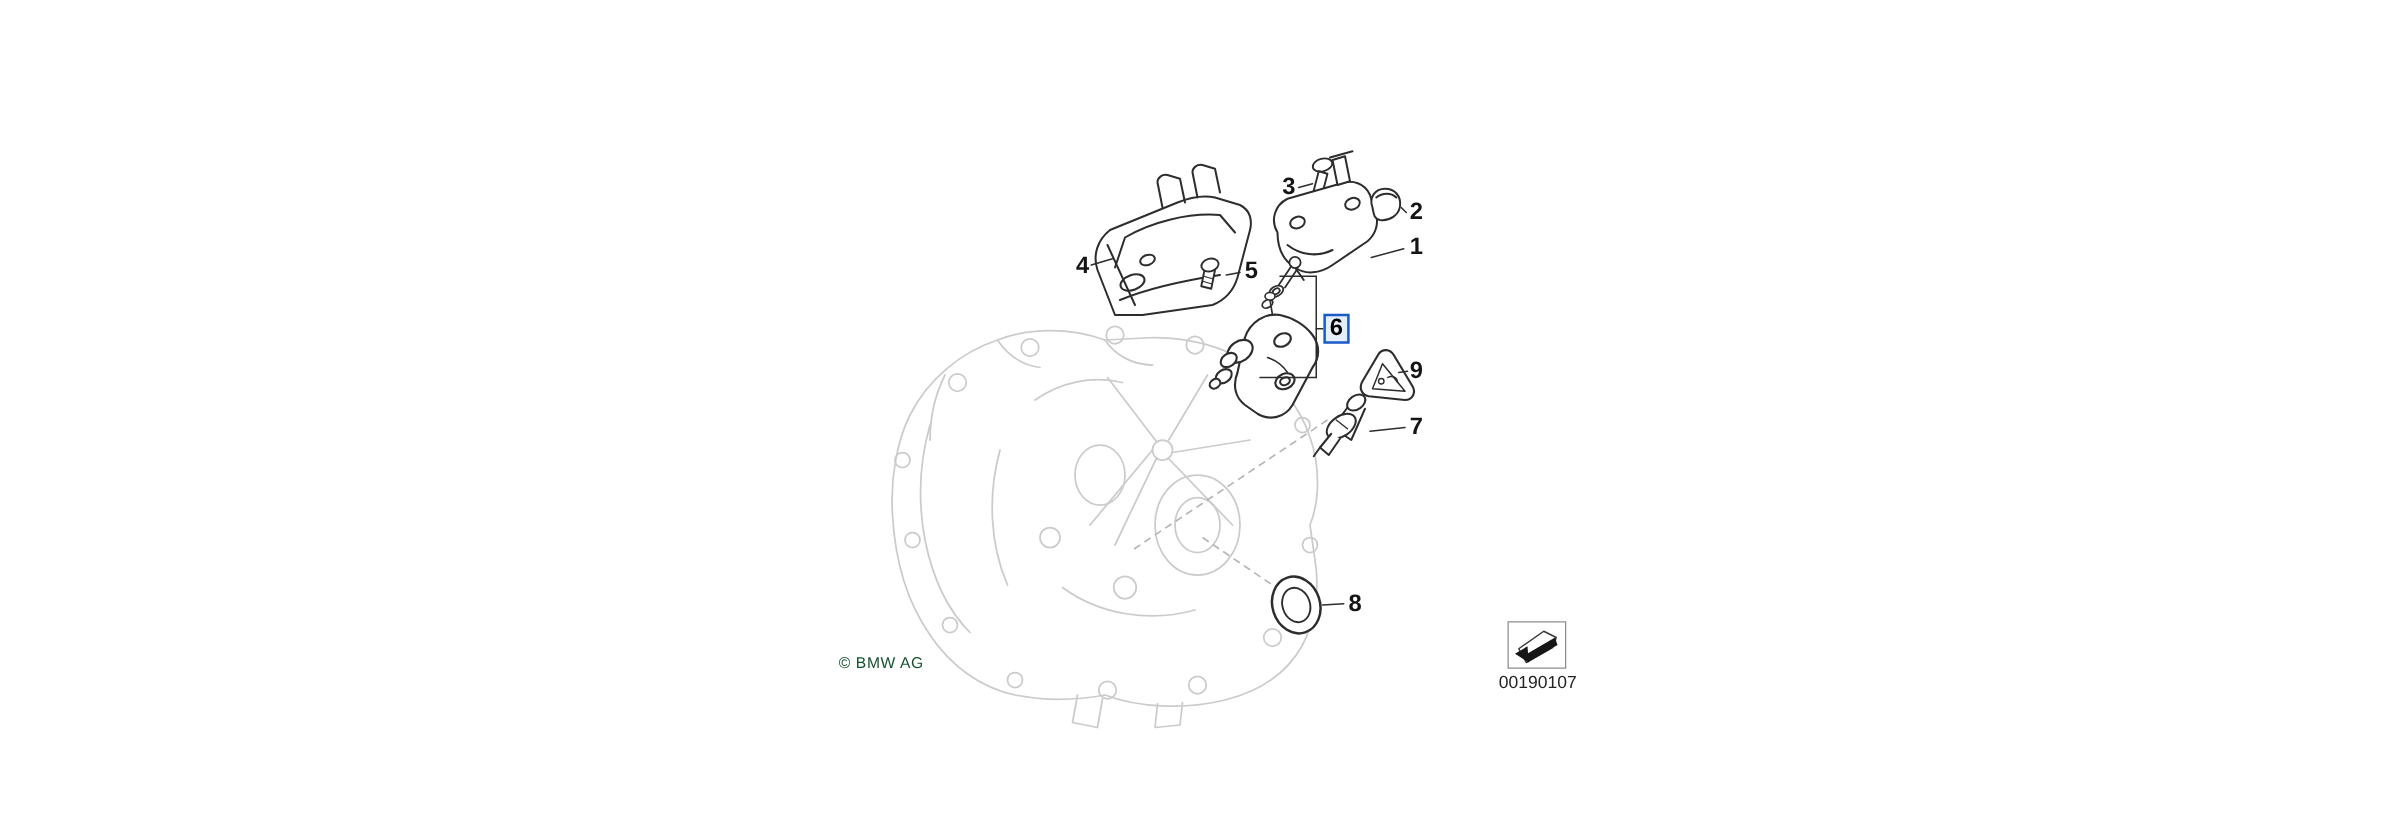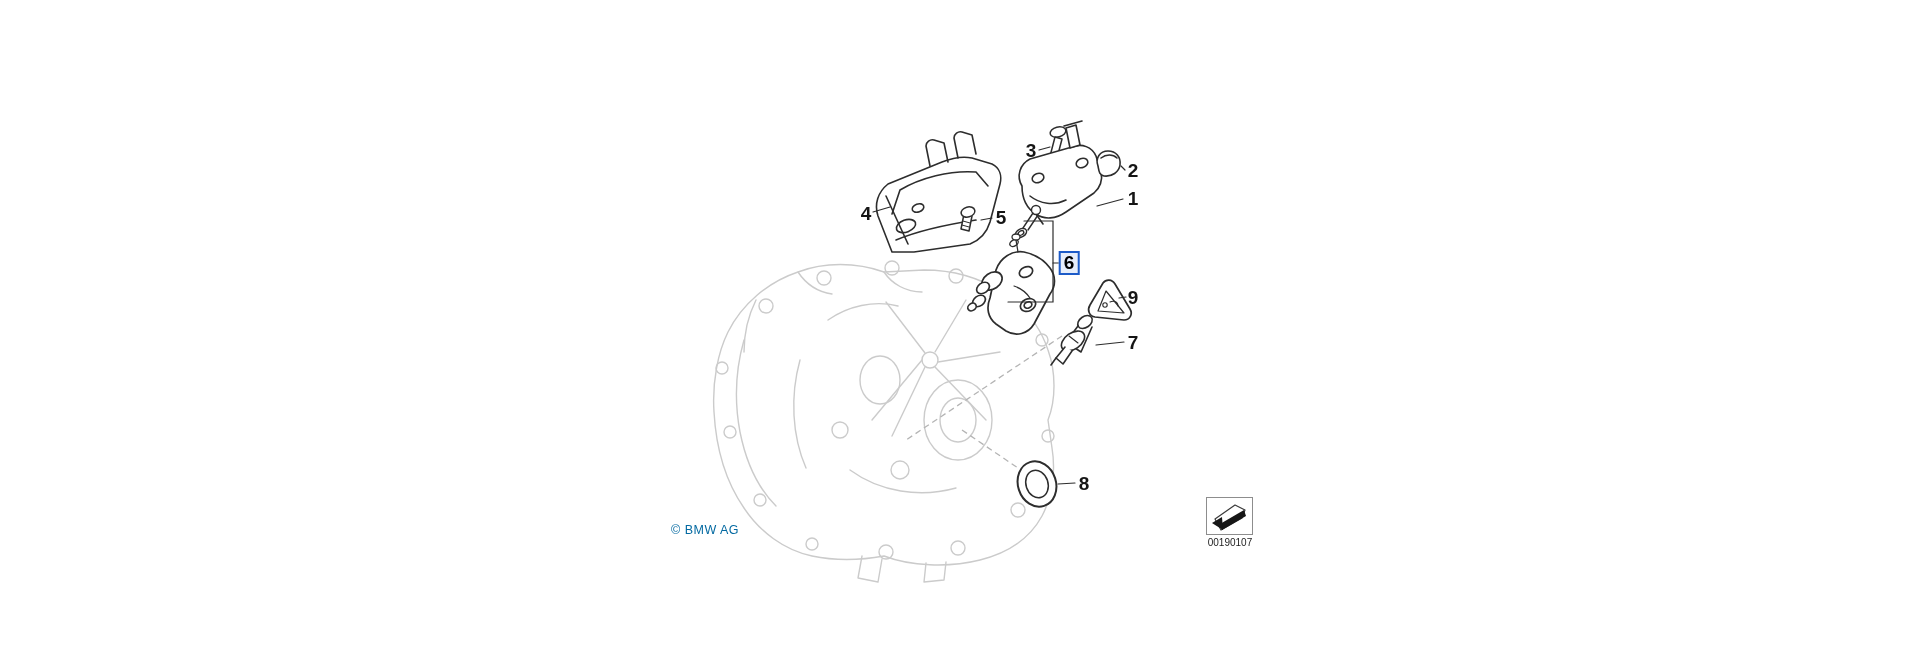--- a/index.html
+++ b/index.html
@@ -29,39 +29,39 @@
     background:#e6eefb;
     border:2px solid #1c5bc8;
     padding:0 3px 1px 3px;
     color:#000;
   }
 
   .copyright{
     position:absolute;
     left:671px;top:523px;
     font-size:12.5px;
-    color:#0369a1;
+    color:#14532d;
     letter-spacing:0.5px;
   }
 
   .thumb-box{
     position:absolute;
     left:1206px;top:497px;
     width:47px;height:38px;
     border:1px solid #8d8d8d;
     background:#ffffff;
     box-sizing:border-box;
     cursor:pointer;
   }
   .thumb-number{
     position:absolute;
     left:1199px;top:537px;
     width:62px;
     text-align:center;
-    font-size:10px;
+    font-size:14px;
     color:#232323;
   }
 </style>
 </head>
 <body>
 
 <div class="stage">
 
   <svg class="art" viewBox="0 0 1920 672">
 

